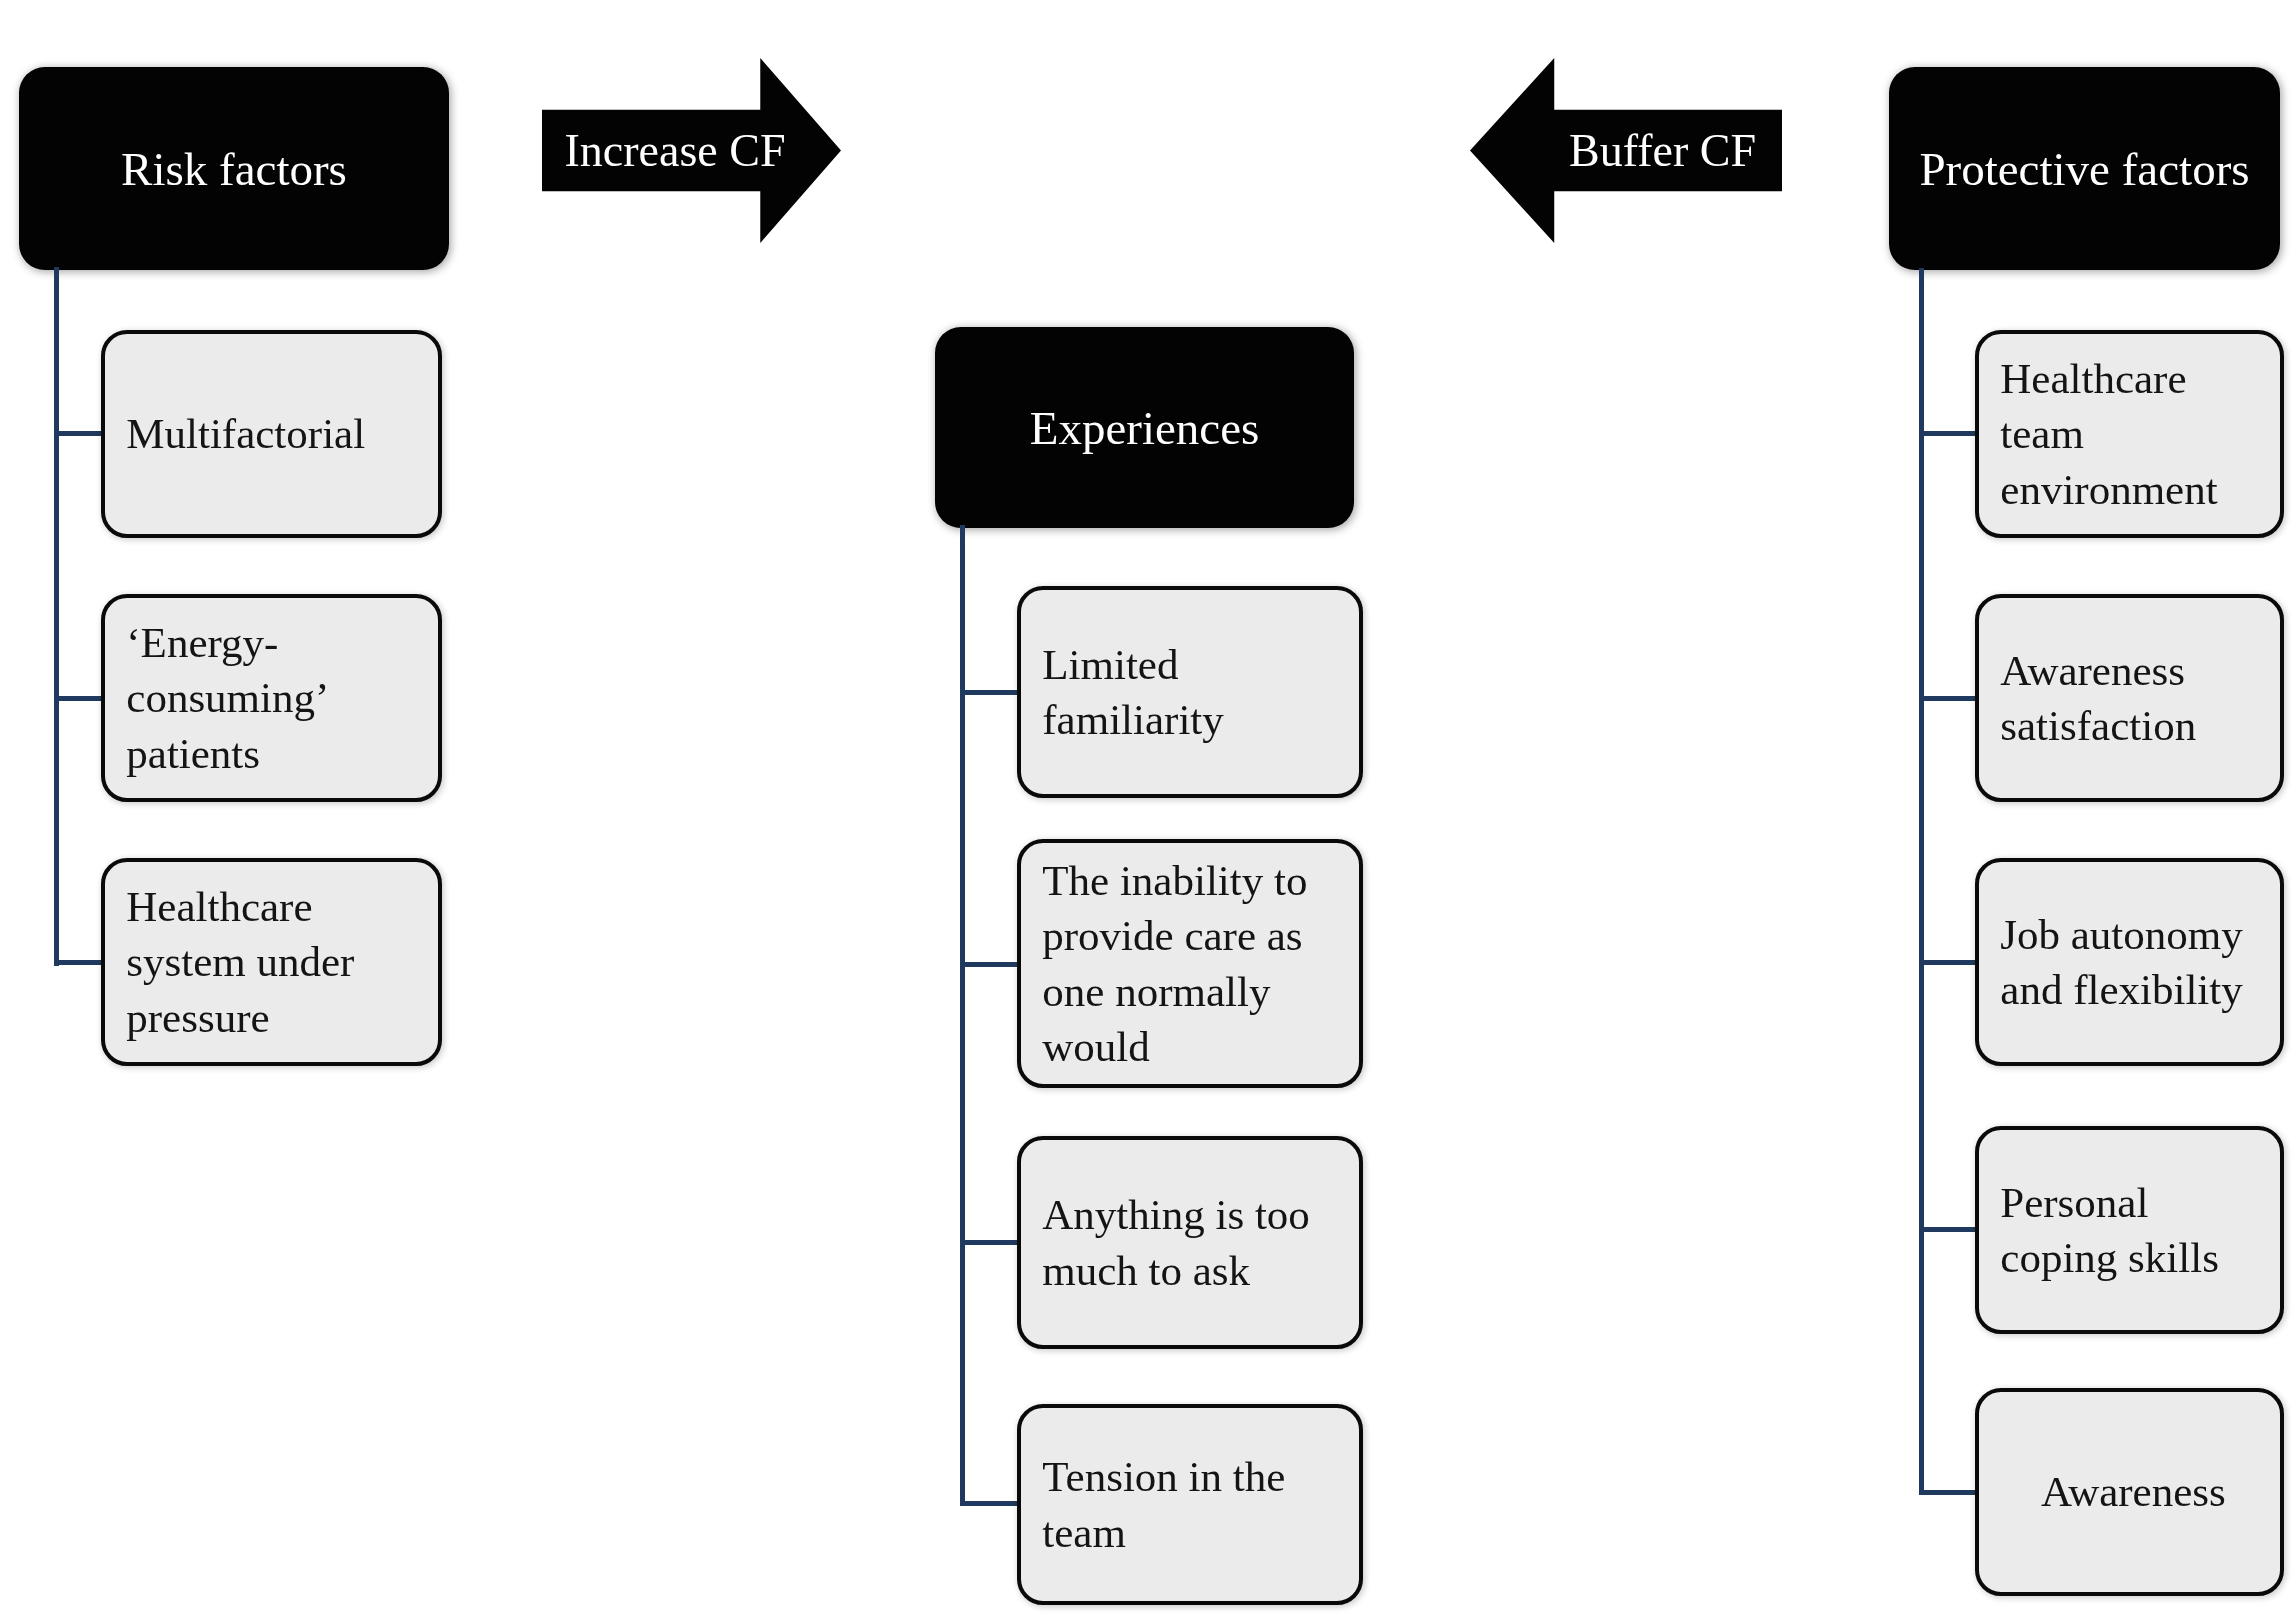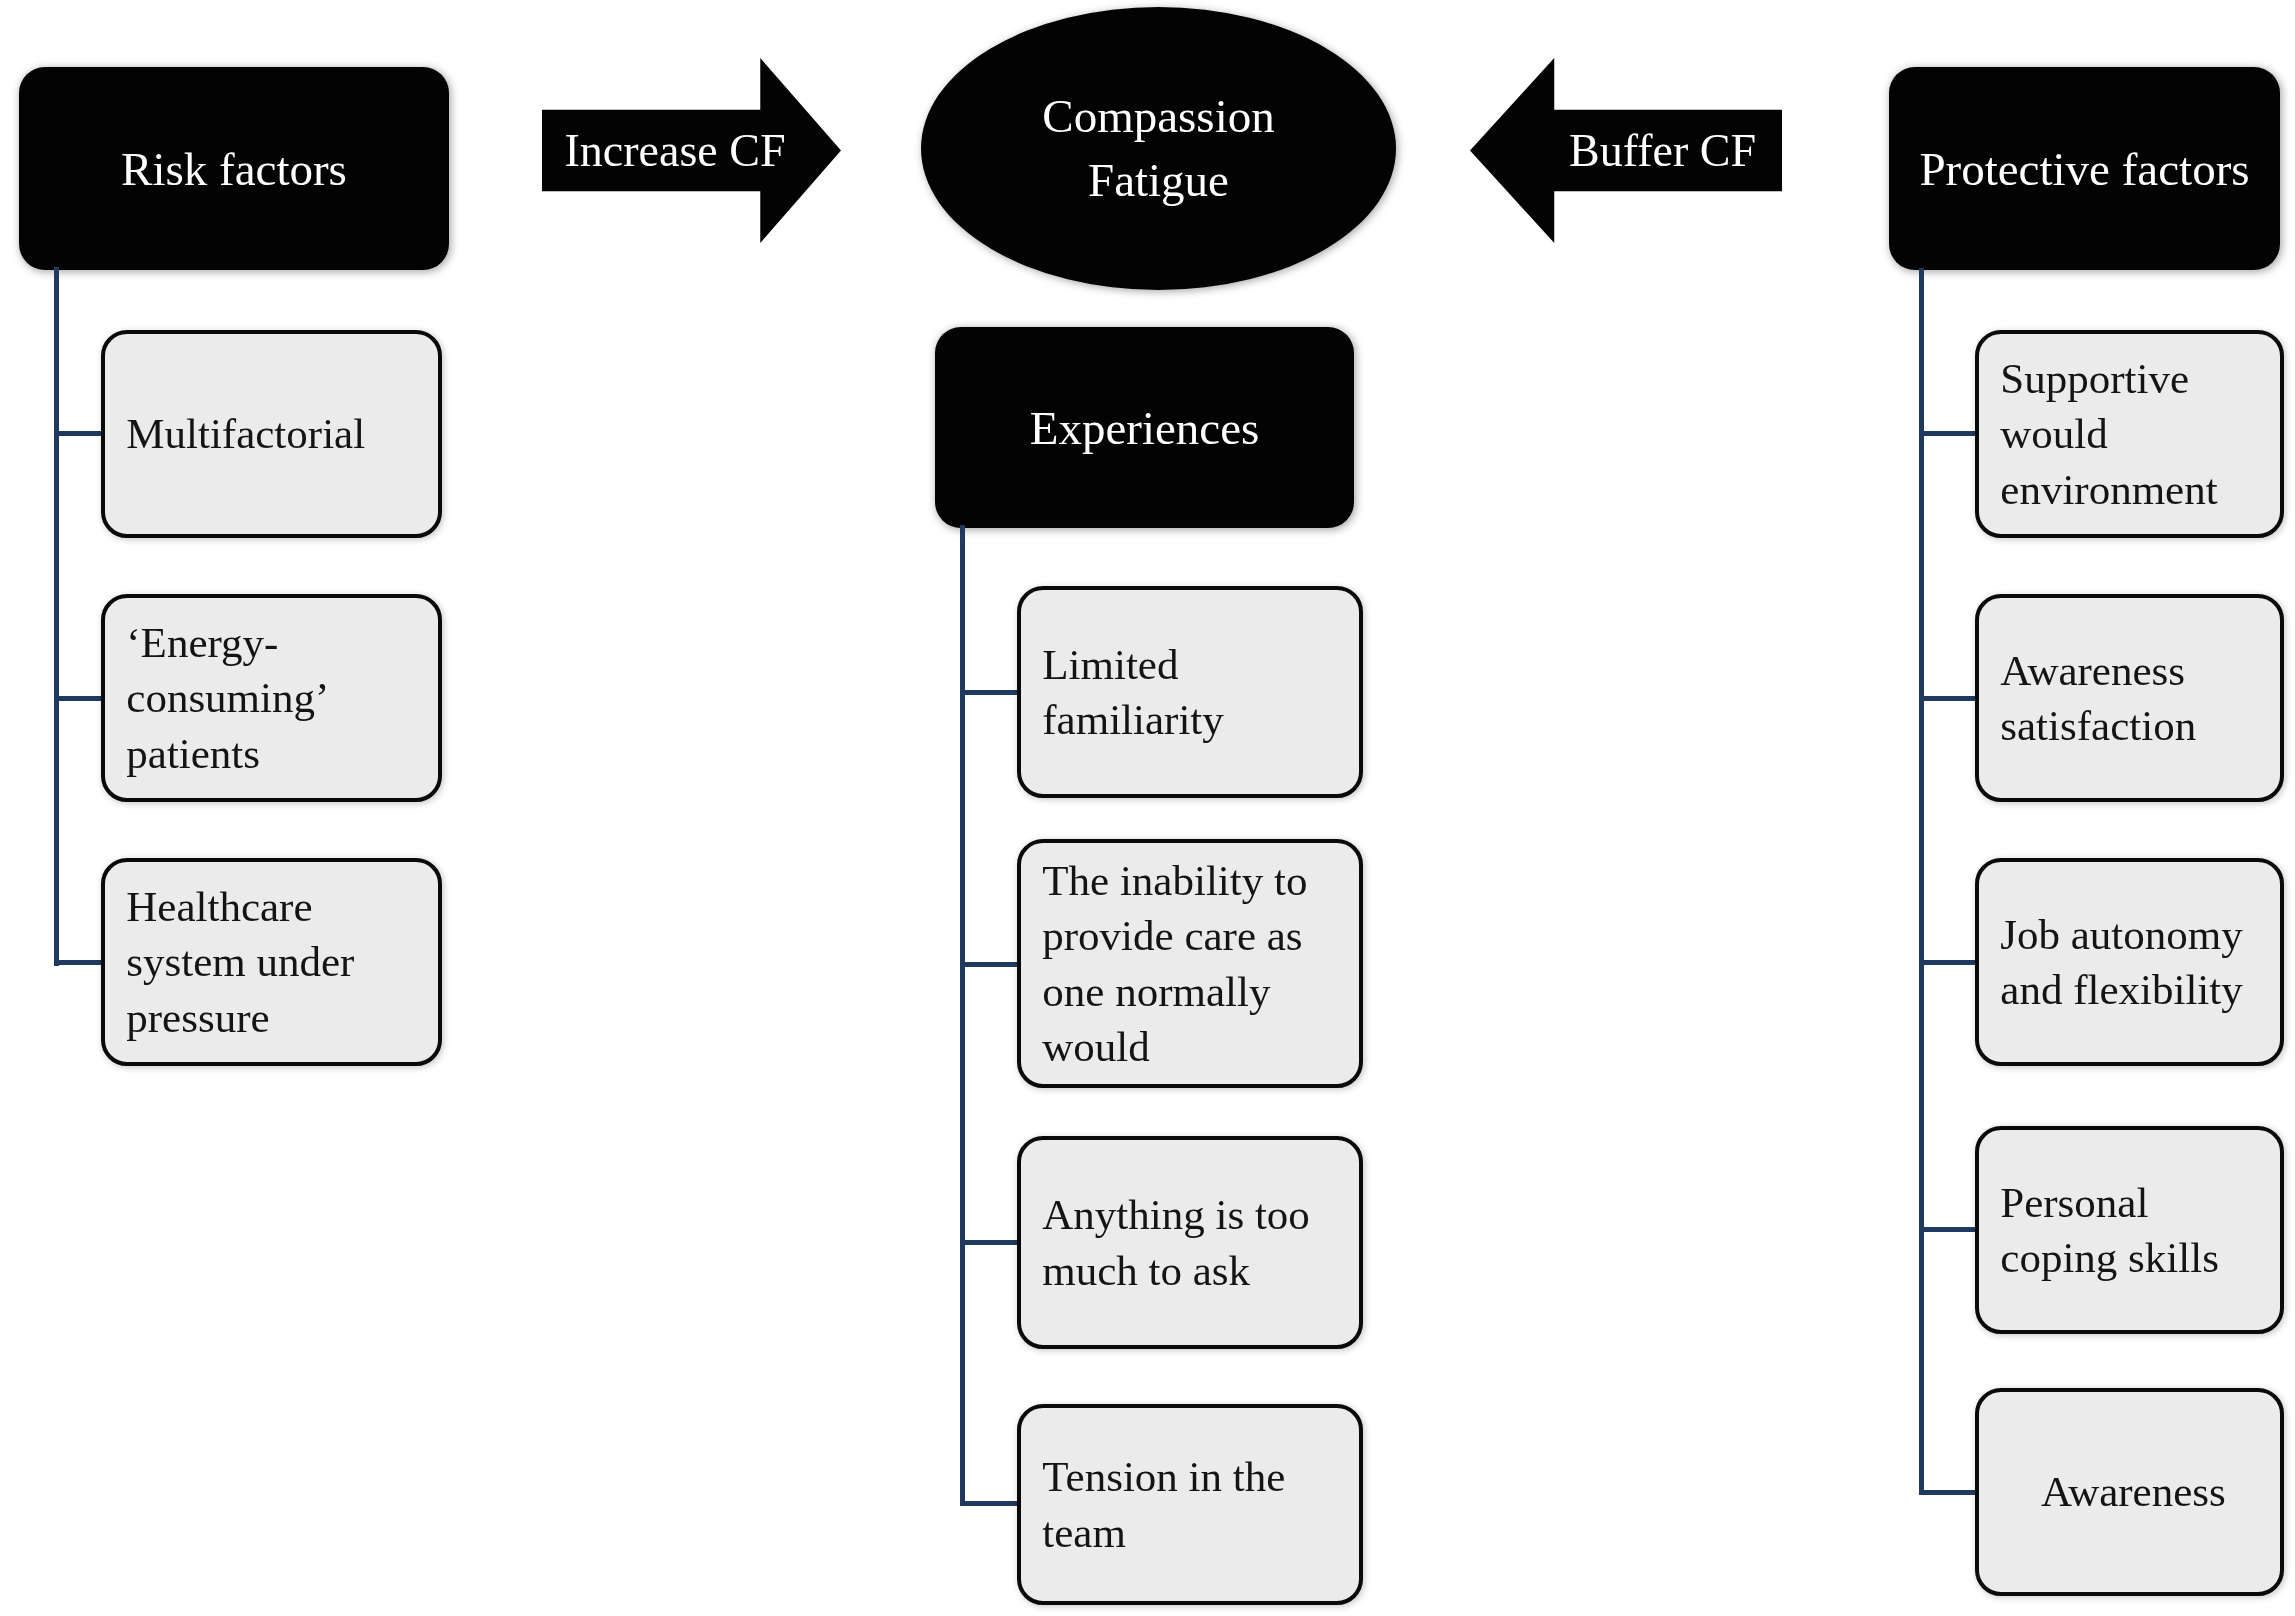--- a/index.html
+++ b/index.html
@@ -78,23 +78,20 @@
     clip-path:polygon(100% 28%,27% 28%,27% 0,0 50%,27% 100%,27% 72%,100% 72%);
     justify-content:flex-end;
   }
   .arrow-left .arrow-label{padding-right:26px;}
 </style>
 </head>
 <body>
 
 <div class="canvas">
 
-  <div class="ellipse">
-    <span>Compassion Fatigue</span>
-  </div>
 
   <div class="arrow arrow-right">
     <span class="arrow-label">Increase CF</span>
   </div>
   <div class="arrow arrow-left">
     <span class="arrow-label">Buffer CF</span>
   </div>
 
   <div class="hdr" style="left:19px;top:67px;width:430px;height:203px;">
     <span>Risk factors</span>
@@ -140,21 +137,21 @@
     <span>Protective factors</span>
   </div>
   <div class="vline" style="left:1919px;top:268px;width:5px;height:1227px;"></div>
   <div class="hline" style="left:1919px;top:431px;width:56px;height:5px;"></div>
   <div class="hline" style="left:1919px;top:696px;width:56px;height:5px;"></div>
   <div class="hline" style="left:1919px;top:960px;width:56px;height:5px;"></div>
   <div class="hline" style="left:1919px;top:1227px;width:56px;height:5px;"></div>
   <div class="hline" style="left:1919px;top:1490px;width:56px;height:5px;"></div>
 
   <div class="item" style="left:1975px;top:330px;width:309px;height:208px;">
-    <span>Supportive would environment</span>
+    <span>Healthcare team environment</span>
   </div>
   <div class="item" style="left:1975px;top:594px;width:309px;height:208px;">
     <span>Awareness satisfaction</span>
   </div>
   <div class="item" style="left:1975px;top:858px;width:309px;height:208px;">
     <span>Job autonomy and flexibility</span>
   </div>
   <div class="item" style="left:1975px;top:1126px;width:309px;height:208px;">
     <span>Personal coping skills</span>
   </div>

